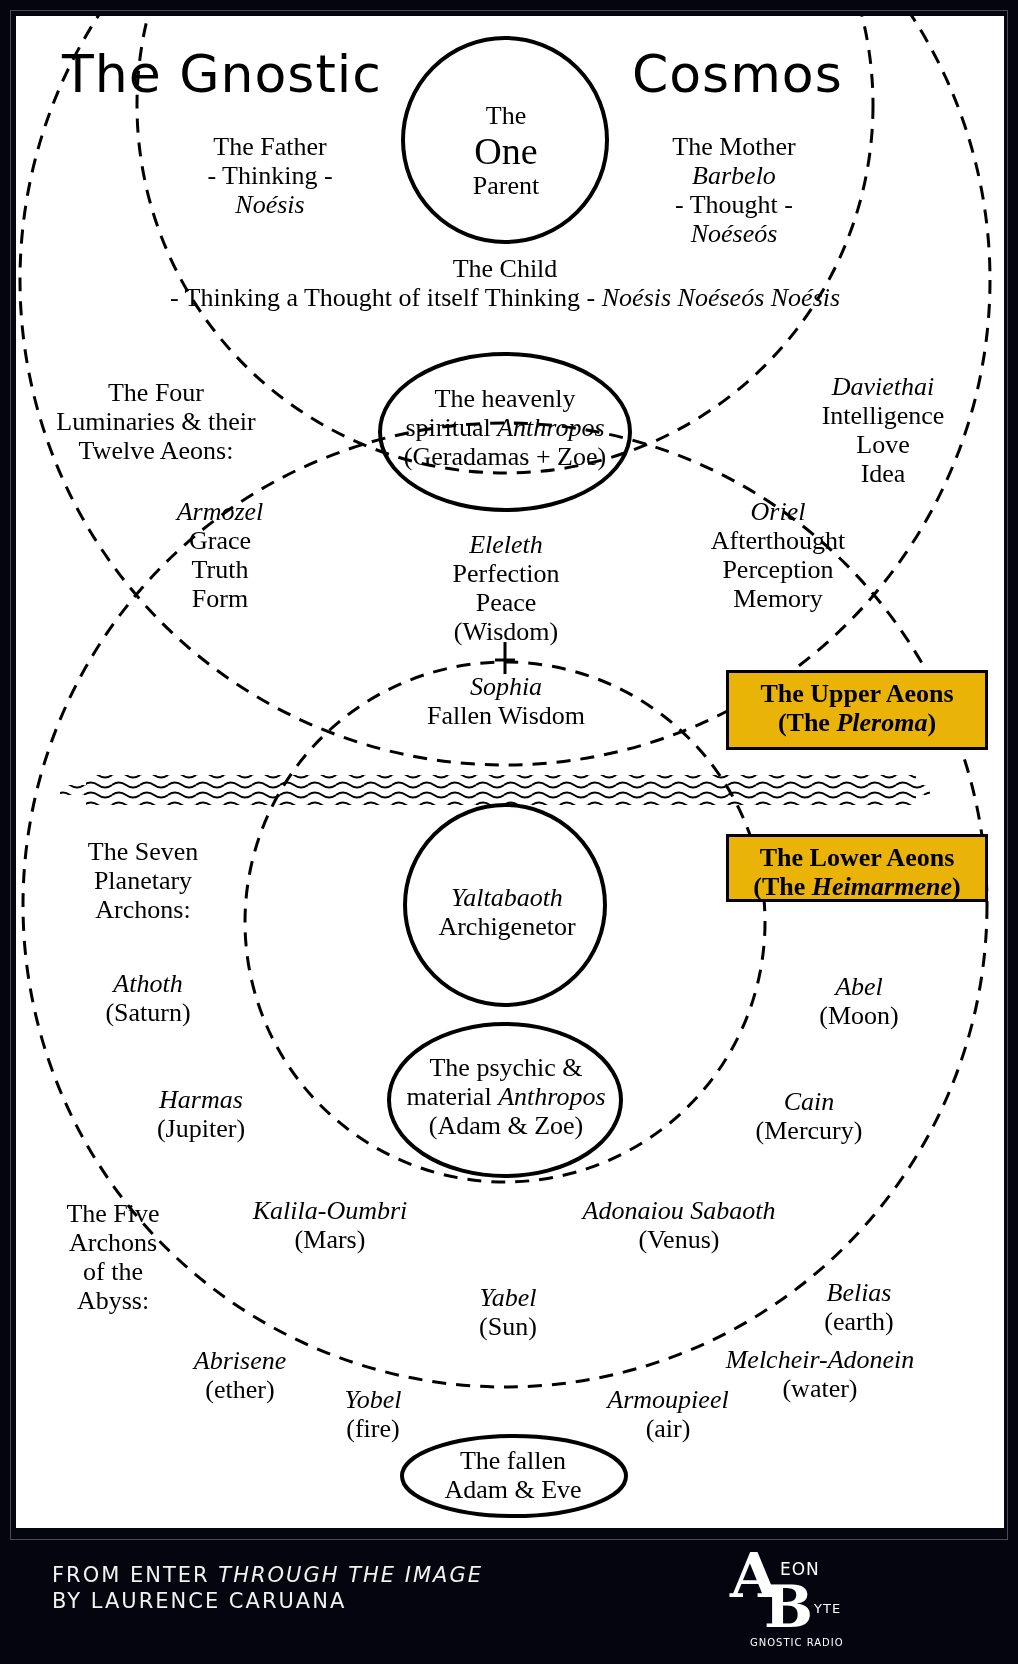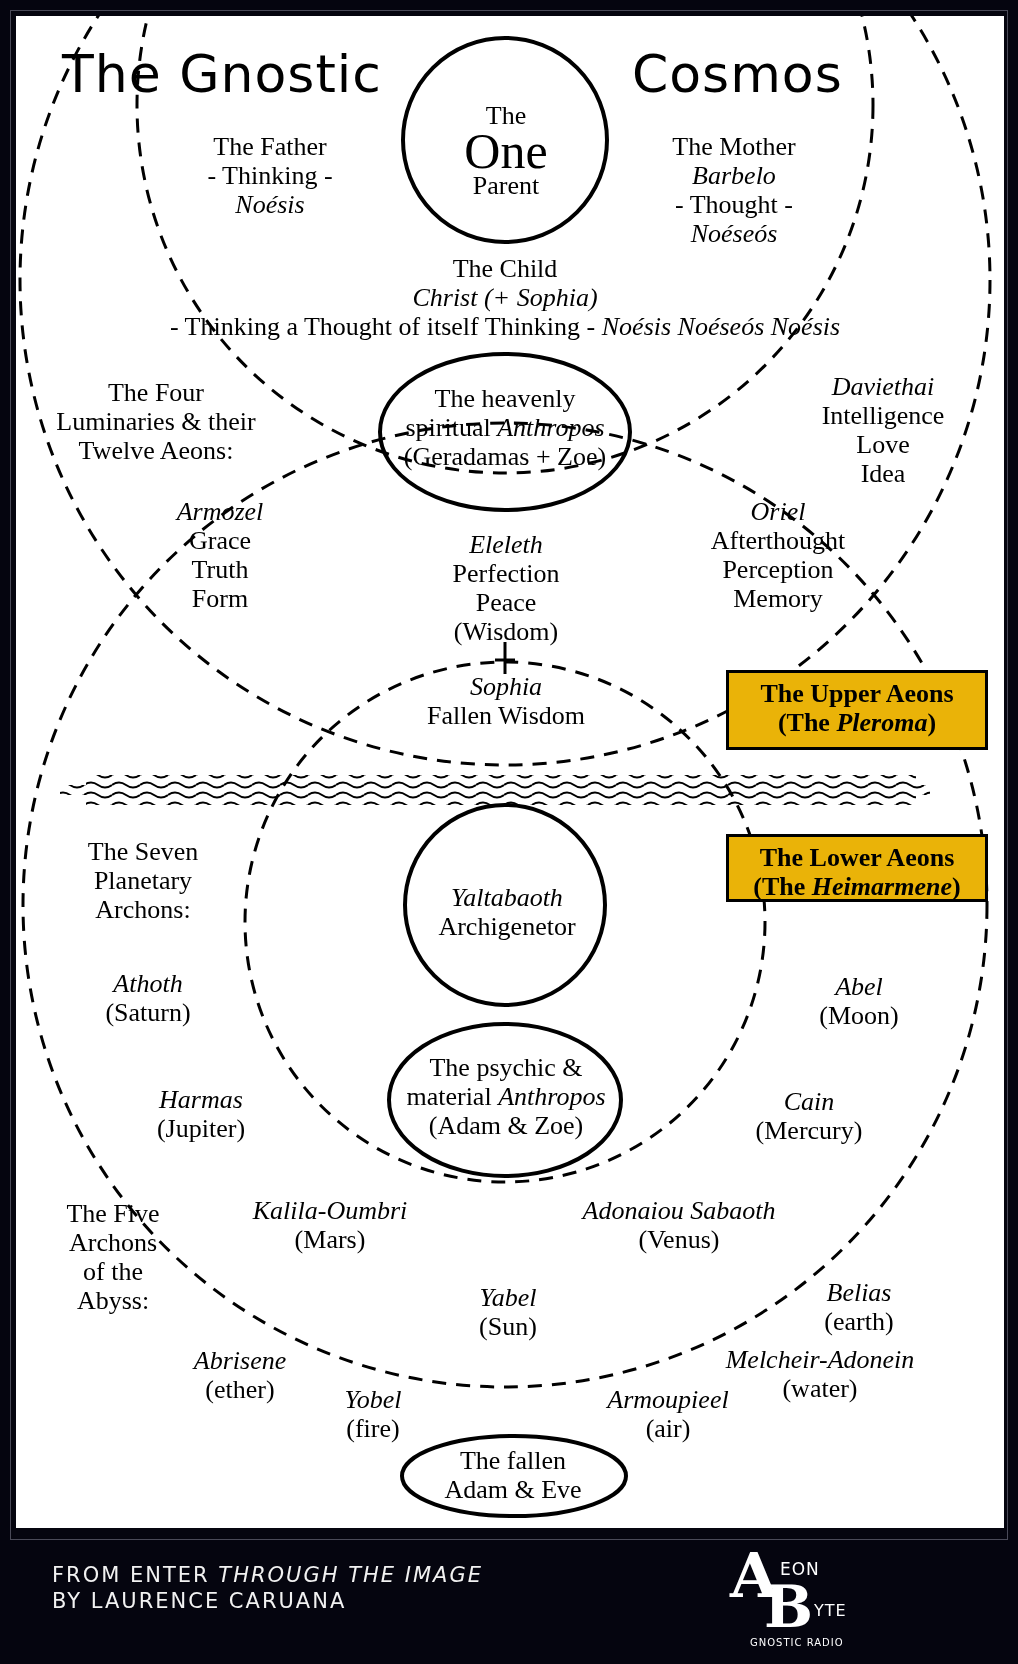--- a/index.html
+++ b/index.html
@@ -12,21 +12,21 @@
   .it { font-style:italic; }
   .bold { font-weight:normal; }
   .title { position:absolute; font-family:"DejaVu Sans", sans-serif; font-size:52px; font-weight:normal; letter-spacing:1px; top:44px; line-height:60px; }
   .box { position:absolute; border:3px solid #000; background:#eab308; box-sizing:border-box; text-align:center; font-weight:bold; font-size:26px; line-height:29px; padding-top:6px; }
   #footer-credit { position:absolute; left:52px; top:1562px; color:#f2f2f2; font-family:"DejaVu Sans", sans-serif; font-size:21px; letter-spacing:2px; line-height:26px; }
   #footer-credit .it { font-style:italic; }
   #logo { position:absolute; left:730px; top:1545px; width:190px; height:110px; color:#fff; }
   #logo .bigA { position:absolute; left:0; top:-6px; font-family:"DejaVu Serif", serif; font-weight:bold; font-size:62px; }
   #logo .eon { position:absolute; left:50px; top:14px; font-family:"DejaVu Sans", sans-serif; font-size:17px; letter-spacing:1px; }
   #logo .bigB { position:absolute; left:34px; top:28px; font-family:"DejaVu Serif", serif; font-weight:bold; font-size:58px; }
-  #logo .yte { position:absolute; left:84px; top:56px; font-family:"DejaVu Sans", sans-serif; font-size:16px; letter-spacing:1px; }
+  #logo .yte { position:absolute; left:84px; top:56px; font-family:"DejaVu Sans", sans-serif; font-size:13px; letter-spacing:1px; }
   #logo .radio { position:absolute; left:20px; top:92px; font-family:"DejaVu Sans", sans-serif; font-size:10px; letter-spacing:1px; }
 </style>
 </head>
 <body>
 
 <div id="frame"></div>
 <div id="panel"></div>
 
 <svg id="diagram" viewBox="0 0 1018 1664" width="1018" height="1664">
   <defs>
@@ -64,40 +64,39 @@
     <rect x="86" y="795" width="830" height="10" fill="url(#wave)"></rect>
   </g>
 
 </svg>
 
 <div class="title" style="left:62px;">The Gnostic</div>
 <div class="title" style="left:632px;">Cosmos</div>
 
 <div class="lbl" style="left:506px; top:100px; line-height:32px;">
   <span>The</span>
-  <span style="font-size:50px; line-height:38px;">One</span>
+  <span style="font-size:38px; line-height:38px;">One</span>
   <span>Parent</span>
 </div>
 
 <div class="lbl" style="left:270px; top:132px;">
   <span>The Father</span>
   <span>- Thinking -</span>
   <span class="it">Noésis</span>
 </div>
 
 <div class="lbl" style="left:734px; top:132px;">
   <span>The Mother</span>
   <span class="it">Barbelo</span>
   <span>- Thought -</span>
   <span class="it">Noéseós</span>
 </div>
 
 <div class="lbl" style="left:505px; top:254px;">
   <span>The Child</span>
-  <span class="it">Christ (+ Sophia)</span>
   <span><span style="display:inline;">- Thinking a Thought of itself Thinking -</span> <span class="it" style="display:inline;">Noésis Noéseós Noésis</span></span>
 </div>
 
 <div class="lbl" style="left:505px; top:384px;">
   <span>The heavenly</span>
   <span><span style="display:inline;">spiritual</span> <span class="it" style="display:inline;">Anthropos</span></span>
   <span>(Geradamas + Zoe)</span>
 </div>
 
 <div class="lbl bold" style="left:156px; top:378px;">

